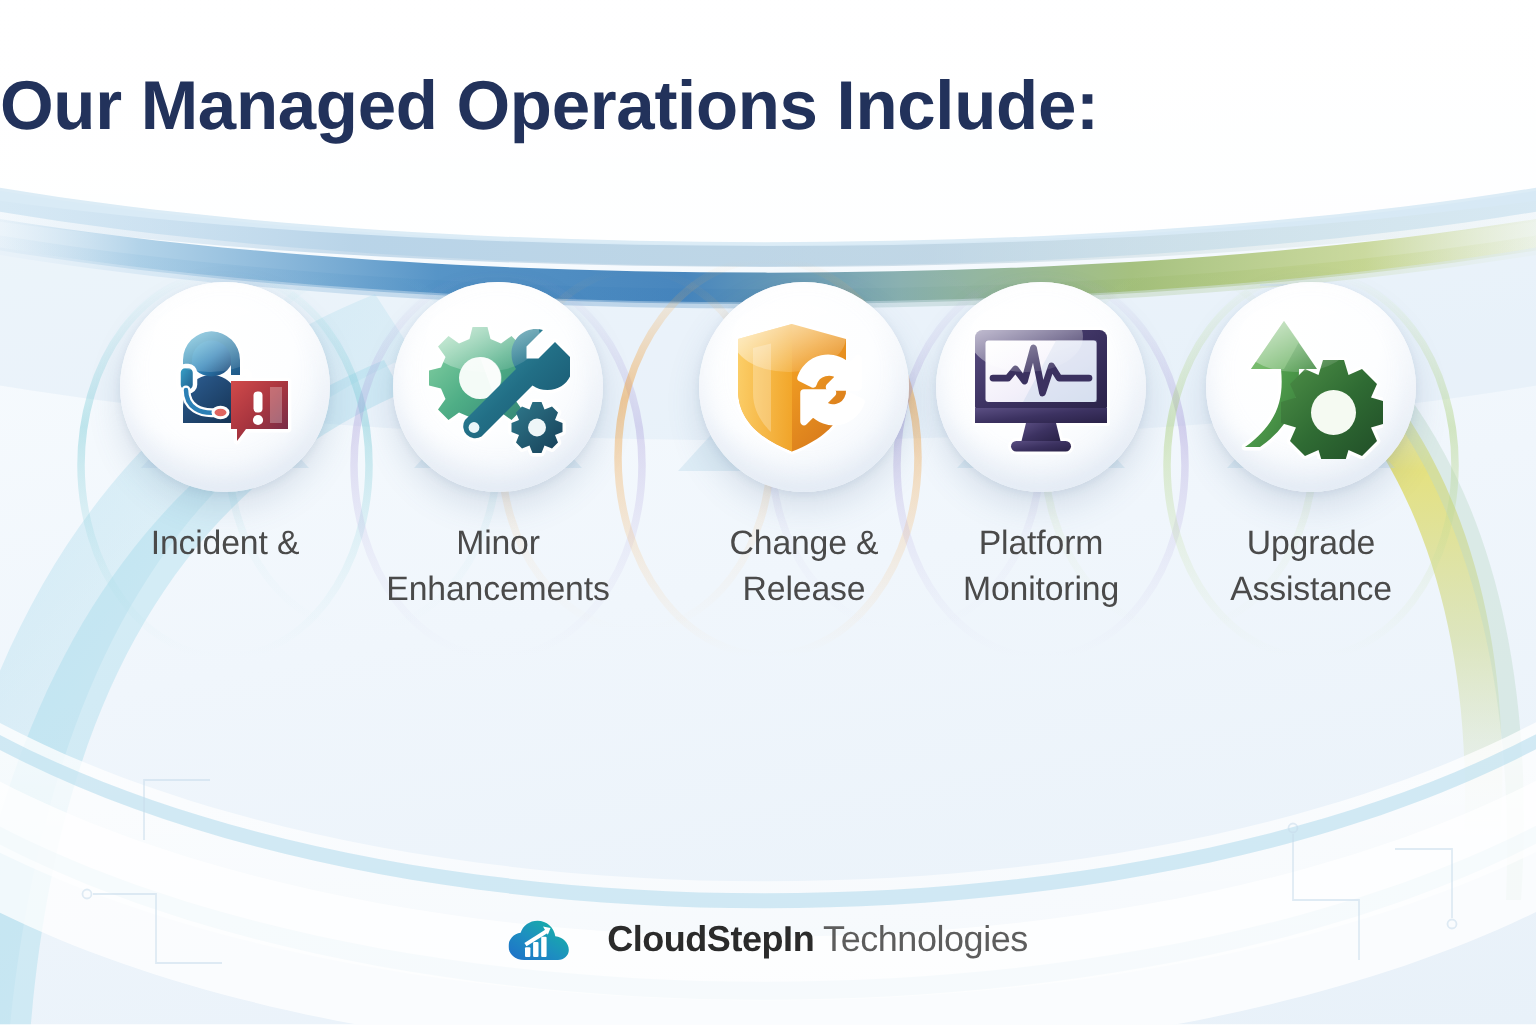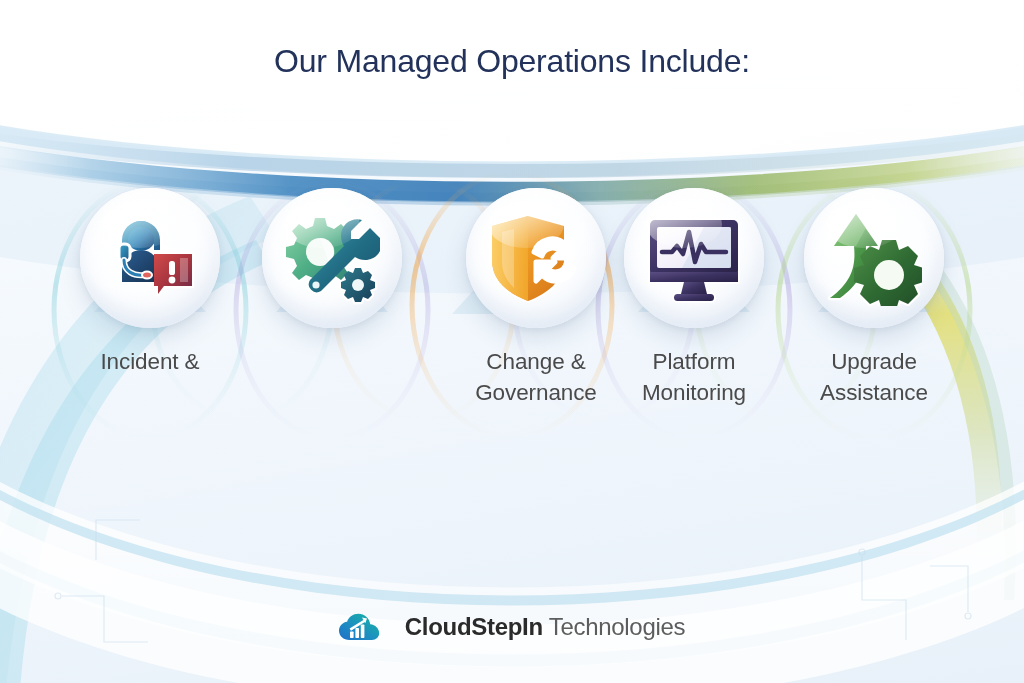--- a/index.html
+++ b/index.html
@@ -26,23 +26,22 @@
     height: 683px;
     pointer-events: none;
   }
 
   
   .title {
     position: absolute;
     left: 0;
     top: 43px;
     width: 1024px;
-    text-align: center;
-    font-size: 32px;
-    font-weight: normal;
+    font-size: 46px;
+    font-weight: bold;
     letter-spacing: -0.2px;
     color: #22325b;
     z-index: 20;
   }
 
   
   .items {
     position: absolute;
     left: 0;
     top: 188px;
@@ -320,20 +319,24 @@
           <circle cx="36" cy="42" r="14" fill="#f4fbf7"></circle>
           <path d="M 36 28 A 14 14 0 0 1 45 53 Z" fill="#ffffff" opacity="0.55"></path>
 
           <path d="M 71 58 L 77 58 L 79 63 L 84 61 L 88 65 L 86 70 L 91 72 L 91 78 L 86 80 L 88 85 L 84 89 L 79 87 L 77 92 L 71 92 L 69 87 L 64 89 L 60 85 L 62 80 L 57 78 L 57 72 L 62 70 L 60 65 L 64 61 L 69 63 Z" fill="url(#g2sm)"></path>
           <circle cx="74" cy="75" r="6" fill="#eef6f8"></circle>
 
           <path d="M 86 18 L 75 29 L 67 29 L 67 21 L 78 10 C 68 7 57 14 57 26 C 57 30 58 33 60 36 L 26 70 A 8 8 0 0 0 37 81 L 71 47 C 74 49 77 50 81 50 C 93 50 100 39 97 29 Z" fill="url(#g2wr)"></path>
           <circle cx="32" cy="75" r="3.6" fill="#eaf6f9"></circle>
         </svg>
       </div>
+      <div class="label">
+        <div>Minor</div>
+        <div>Enhancements</div>
+      </div>
     </div>
 
     <div class="item" style="left:536px;">
       <div class="bubble">
         <svg width="96" height="96" viewBox="0 0 96 96">
           <defs>
             <linearGradient id="g3sh" x1="0" y1="0" x2="1" y2="1">
               <stop offset="0" stop-color="#fbc24a"></stop>
               <stop offset="0.45" stop-color="#ef9b22"></stop>
               <stop offset="1" stop-color="#d2721a"></stop>
@@ -353,21 +356,21 @@
           <g stroke="#ffffff" stroke-width="5" stroke-linejoin="round" fill="none">
             <path d="M 46 42 A 19 19 0 0 1 78 35 L 84 29 L 84 48 L 65 48 L 72 41 A 11 11 0 0 0 54 46 Z"></path>
             <path d="M 86 58 A 19 19 0 0 1 54 65 L 48 71 L 48 52 L 67 52 L 60 59 A 11 11 0 0 0 78 54 Z"></path>
           </g>
           <path d="M 46 42 A 19 19 0 0 1 78 35 L 84 29 L 84 48 L 65 48 L 72 41 A 11 11 0 0 0 54 46 Z" fill="#ffffff"></path>
           <path d="M 86 58 A 19 19 0 0 1 54 65 L 48 71 L 48 52 L 67 52 L 60 59 A 11 11 0 0 0 78 54 Z" fill="#ffffff"></path>
         </svg>
       </div>
       <div class="label">
         <div>Change &amp;</div>
-        <div>Governance</div>
+        <div>Release</div>
       </div>
     </div>
 
     <div class="item" style="left:874px;">
       <div class="bubble">
         <svg width="96" height="96" viewBox="0 0 96 96">
           <defs>
             <linearGradient id="g5ar" x1="0" y1="0" x2="1" y2="1">
               <stop offset="0" stop-color="#7cbf70"></stop>
               <stop offset="0.5" stop-color="#4d9a4a"></stop>

